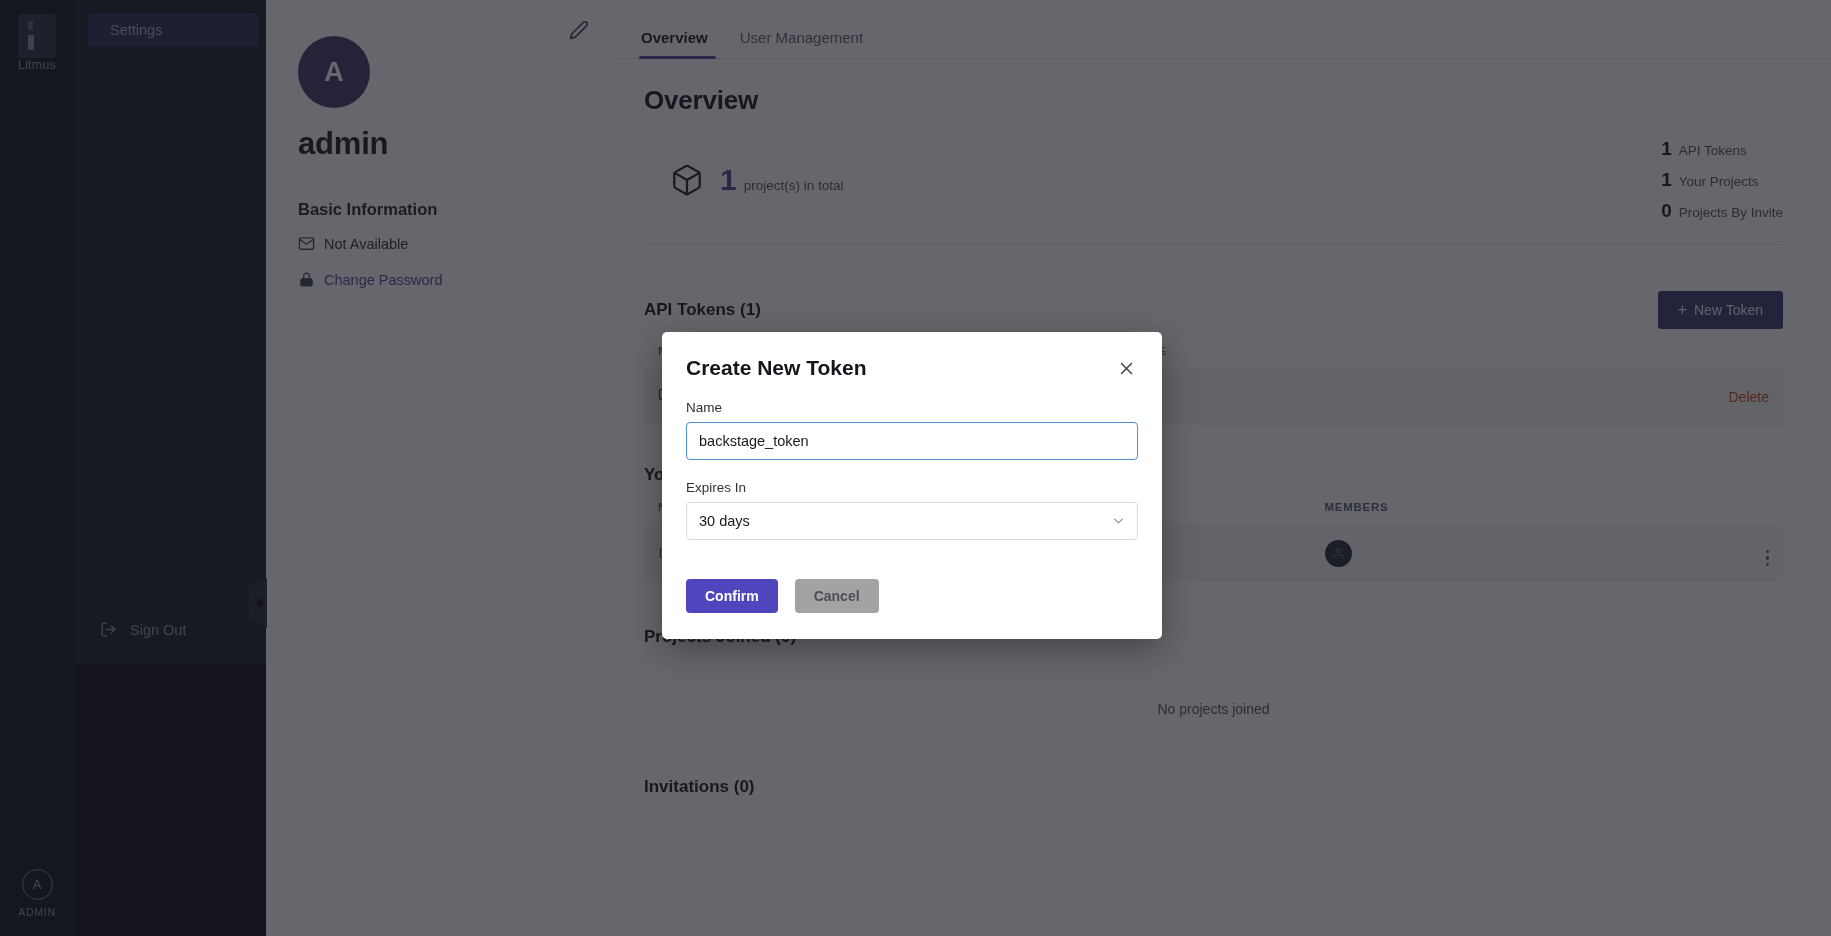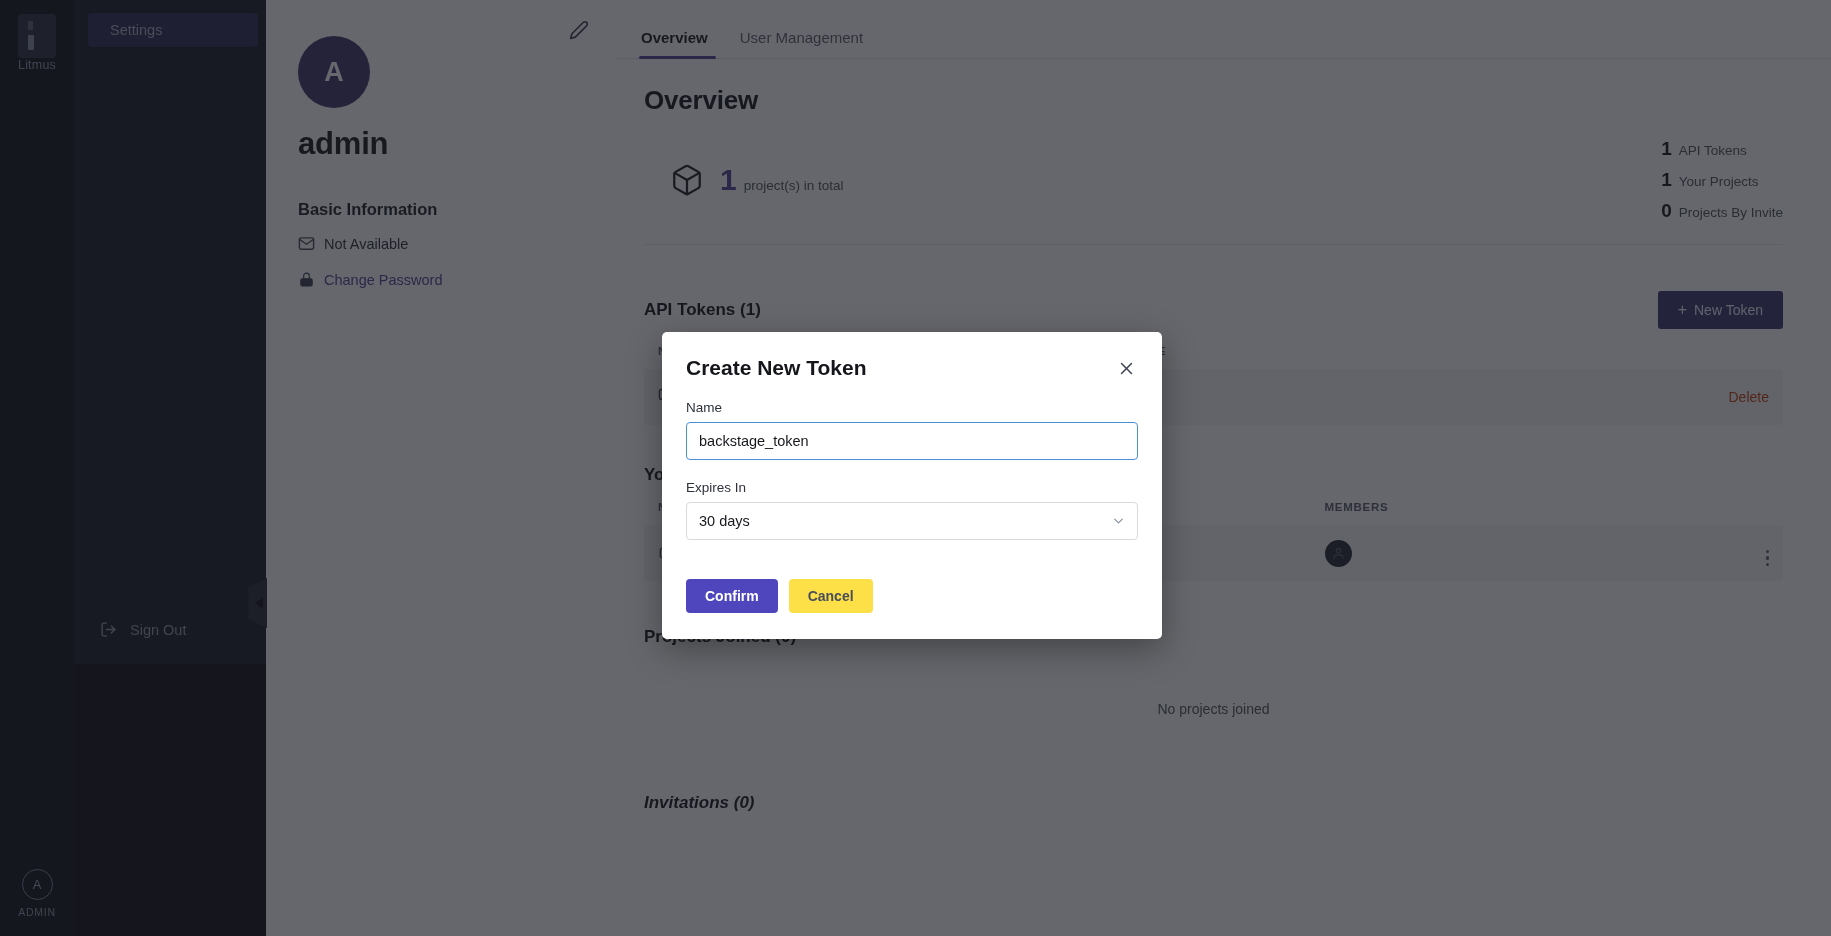--- a/index.html
+++ b/index.html
@@ -255,27 +255,27 @@
   .select-input {
     width: 100%; height: 38px;
     border: 1px solid #d8dade; border-radius: 4px;
     padding: 0 34px 0 12px; font-size: 14.5px; color: #16181d;
     display:flex; align-items:center; background:#fff;
   }
   .chev {
     position:absolute; right: 12px; top: 50%; transform: translateY(-50%);
     pointer-events:none;
   }
-  .modal-actions { display:flex; gap: 11px; margin-top: 39px; }
+  .modal-actions { display:flex; gap: 17px; margin-top: 39px; }
   .btn {
     height: 34px; padding: 0 19px; border: none; border-radius: 4px;
     font-size: 14px; font-family: inherit; font-weight: 700; cursor:pointer;
   }
   .btn-confirm { background: #4f46bd; color: #fff; }
-  .btn-cancel  { background: #fde047; color: #4a4e5a; font-weight: 600; }
+  .btn-cancel  { background: #a3a3a3; color: #4a4e5a; font-weight: 600; }
 </style>
 </head>
 <body>
 
 <div id="app">
 
   <div class="icon-rail">
     <div class="brand">
       <div class="brand-mark"></div>
       <div class="brand-name">Litmus</div>
@@ -441,21 +441,21 @@
         </div>
       </div>
 
       <div class="sec-block">
         <div class="section-head">
           <div class="section-title">Projects Joined (0)</div>
         </div>
         <div class="empty-state">No projects joined</div>
       </div>
 
-      <div class="sec-block" style="margin-top:76px;font-style:italic;">
+      <div class="sec-block" style="margin-top:60px;">
         <div class="section-head">
           <div class="section-title">Invitations (0)</div>
         </div>
       </div>
     </div>
   </div>
 
   <div class="overlay"></div>
 
   <div class="modal">

